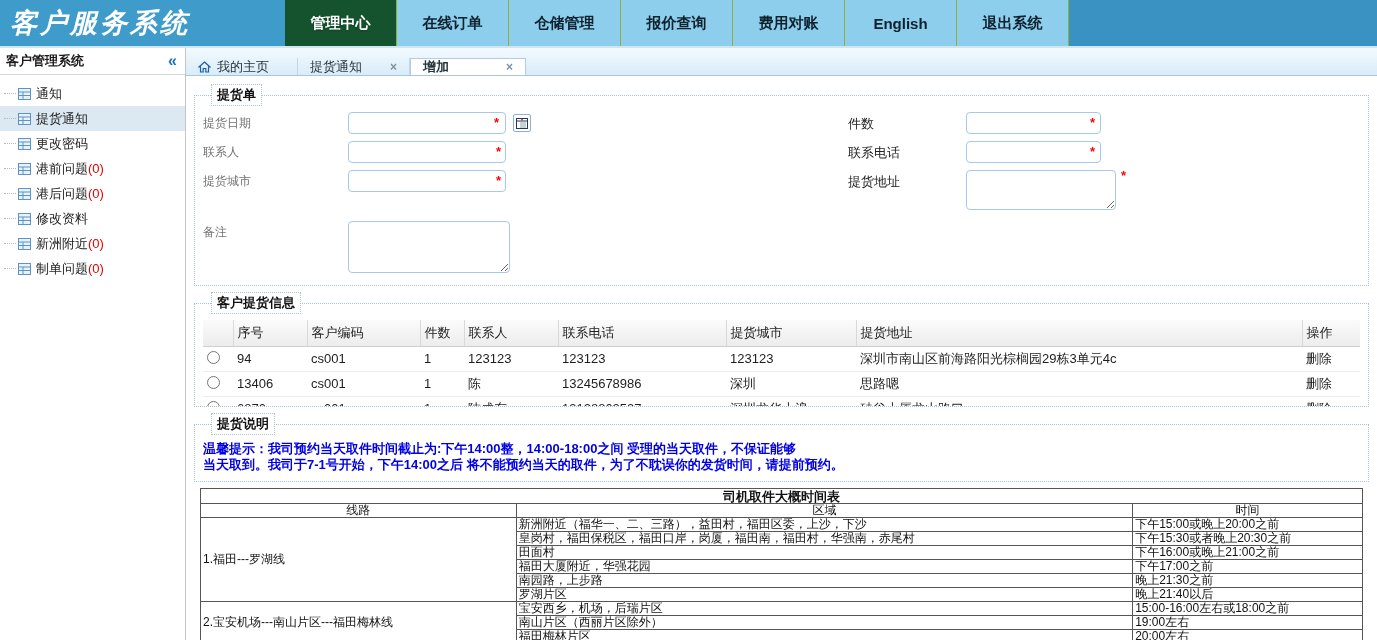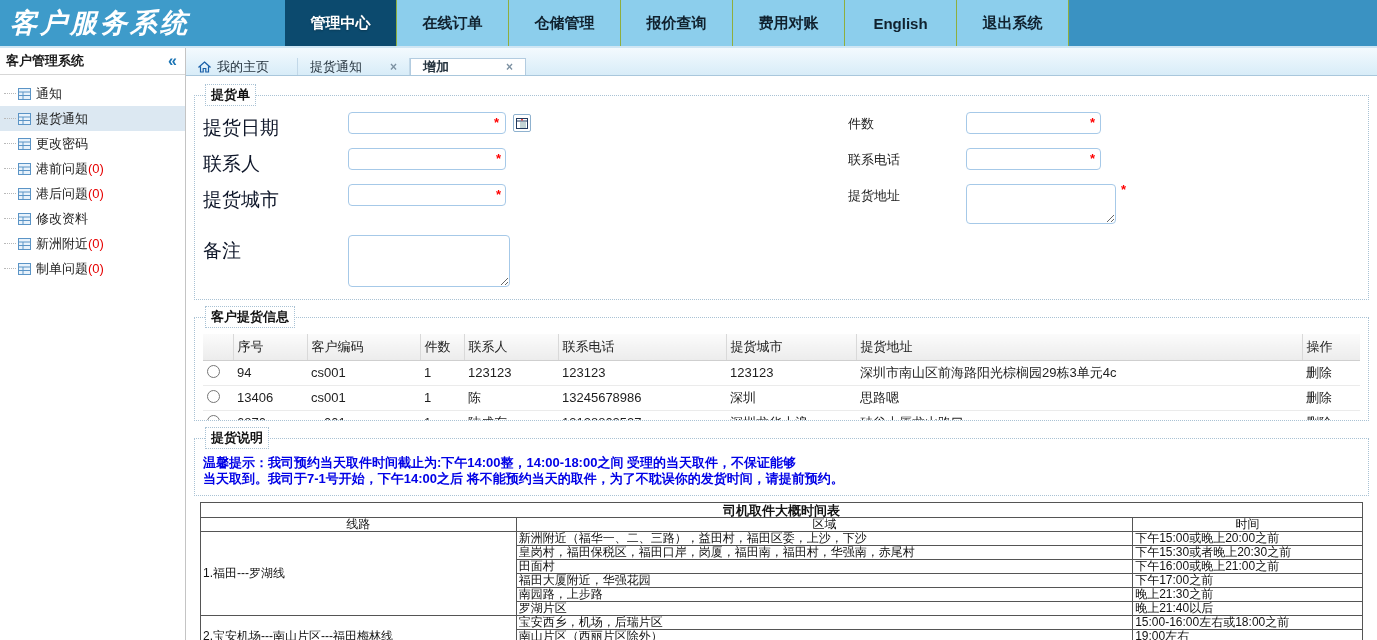--- a/index.html
+++ b/index.html
@@ -7,21 +7,21 @@
     font-family:"Liberation Sans","DejaVu Sans",sans-serif; }
 
   
   .hdr { height:46px; background:#3e9bca; display:flex; align-items:stretch; }
   .hdr-title { width:285px; color:#fff; font-size:27px; font-weight:bold; font-style:italic;
     letter-spacing:3px; display:flex; align-items:center; padding-left:10px; white-space:nowrap; }
   .nav { display:flex; align-items:stretch; }
   .nav-item { width:112px; display:flex; align-items:center; justify-content:center;
     background:#8cceec; color:#10212e; font-size:15px; font-weight:bold; cursor:pointer;
     border-right:1px solid #8fae3e; }
-  .nav-item.active { background:#0c4a6e; color:#fff; text-shadow:0 1px 2px rgba(0,0,0,.25); }
+  .nav-item.active { background:#14532d; color:#fff; text-shadow:0 1px 2px rgba(0,0,0,.25); }
   .hdr-fill { flex:1; background:#3a92c2; }
 
   
   .page { display:flex; height:594px; border-top:2px solid #cfe6f4; }
   .sidebar { width:186px; background:#fff; border-right:1px solid #c4c4c4; flex:none; }
   .sb-head { height:27px; display:flex; align-items:center; justify-content:space-between;
     padding:0 8px 0 6px; border-bottom:1px solid #d7d7d7; }
   .sb-title { font-size:13px; font-weight:bold; color:#1b1b1b; }
   .sb-collapse { color:#1a74b4; font-size:16px; font-weight:bold; cursor:pointer; line-height:1; }
   .sb-list { padding-top:6px; }
@@ -41,25 +41,25 @@
     border-right:1px solid #c2d8e8; cursor:pointer; min-width:112px; position:relative; }
   .tab .x { margin-left:auto; color:#7d91a2; font-size:12px; font-weight:bold; cursor:pointer; }
   .tab.active { background:#fff; border:1px solid #b3cce0; border-bottom:none; font-weight:bold;
     min-width:116px; }
   .home-ico { display:inline-flex; }
 
   .content { padding:8px 8px 0 8px; }
 
   fieldset { border:1px dotted #a9c2d4; margin-bottom:6px; padding:6px 8px 8px 8px; }
   legend { font-size:13px; font-weight:bold; color:#111; border:1px dotted #a9c2d4;
-    padding:1px 5px; margin-left:2px; }
+    padding:1px 5px; margin-left:8px; }
 
   
   .frm-row { display:flex; align-items:flex-start; margin-bottom:7px; }
-  .frm-label { width:145px; font-size:19px; color:#0f172a; padding-top:3px; }
+  .frm-label { width:145px; font-size:12px; color:#737373; padding-top:3px; }
   .frm-field { width:500px; position:relative; }
   .frm-label2 { width:118px; font-size:13px; color:#222; padding-top:3px; }
   .frm-field2 { position:relative; }
   .inp { width:158px; height:22px; border:1px solid #a6c9e8; border-radius:4px; font-size:12px;
     padding:2px 14px 2px 4px; outline:none; }
   .inp2 { width:135px; }
   .ta { width:162px; height:52px; border:1px solid #a6c9e8; border-radius:4px; font-size:12px;
     padding:2px 4px; resize:both; }
   .ta2 { width:150px; height:40px; }
   .req { position:absolute; color:#f00; font-size:13px; font-weight:bold; top:3px; }

